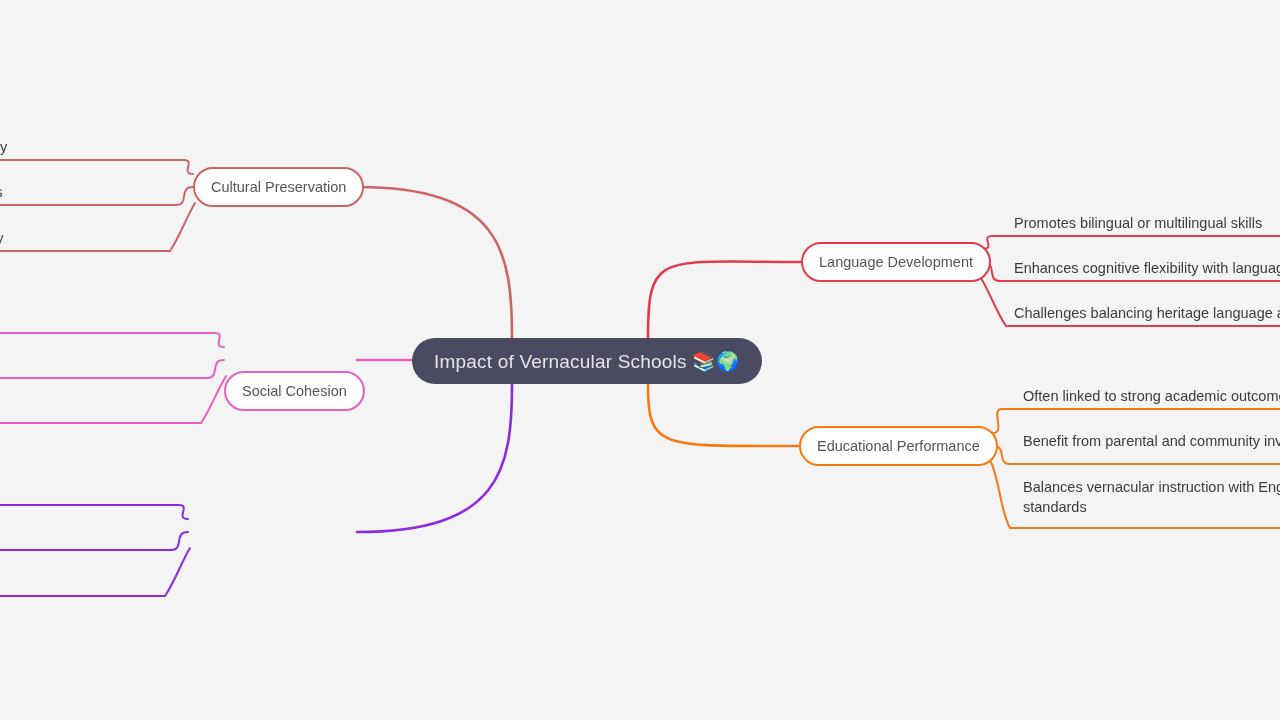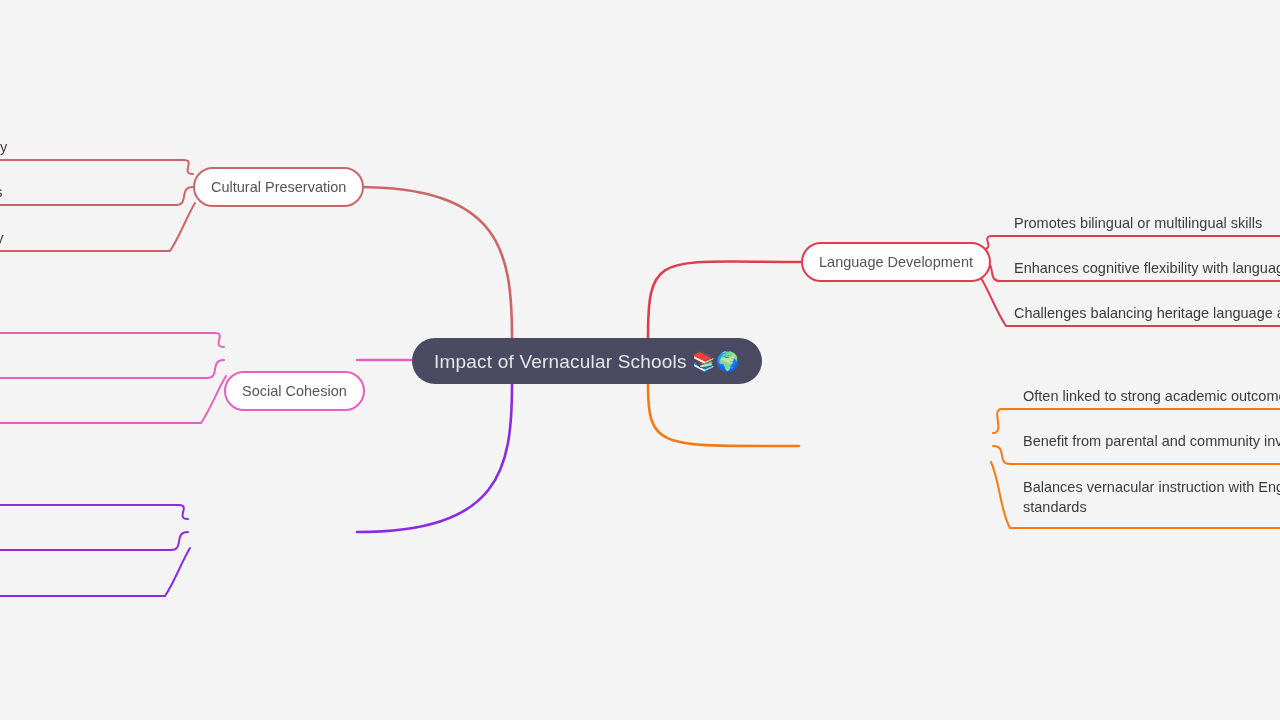--- a/index.html
+++ b/index.html
@@ -108,20 +108,23 @@
 
   <div class="node branch-node" style="left:224px; top:348px; border-color:#e660c0;margin-top:23px;">
     <span>Social Cohesion</span>
   </div>
 
 
   <div class="node branch-node" style="left:801px; top:242px; border-color:#e03c4e;justify-content:flex-end;">
     <span>Language Development</span>
   </div>
 
+  <div class="node branch-node" style="left:799px; top:426px; border-color:#f57a13;">
+    <span>Educational Performance</span>
+  </div>
 
   <div class="leaf-label left" style="left:-158px; top:137px; width:320px;">tongue and ethnic identity</div>
   <div class="leaf-label left" style="left:-170px; top:182px; width:340px;">ion of traditions and values</div>
   <div class="leaf-label left" style="left:-165px; top:228px; width:330px;">ride and cultural continuity</div>
 
   <div class="leaf-label left" style="left:-213px; top:310px; width:440px;">s intra-ethnic community bonds</div>
   <div class="leaf-label left" style="left:-216px; top:355px; width:440px;"> ethnic segregation in education</div>
   <div class="leaf-label left" style="left:-220px; top:400px; width:440px;">ration versus cultural autonomy</div>
 
   <div class="leaf-label left" style="left:-168px; top:483px; width:340px;">e in multicultural societies</div>

